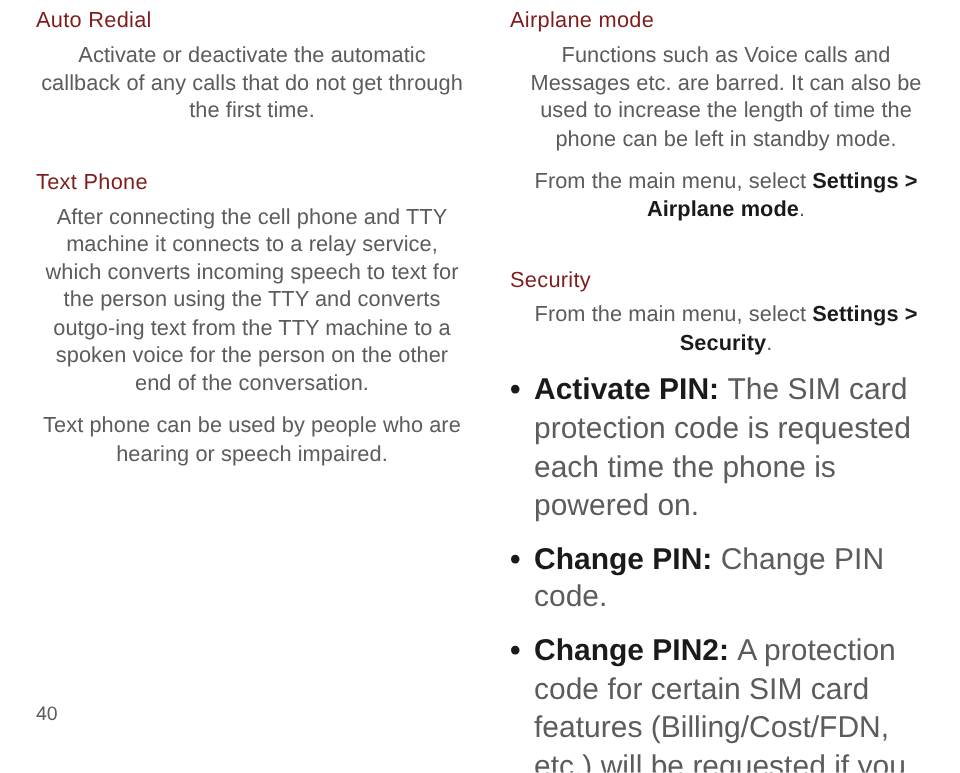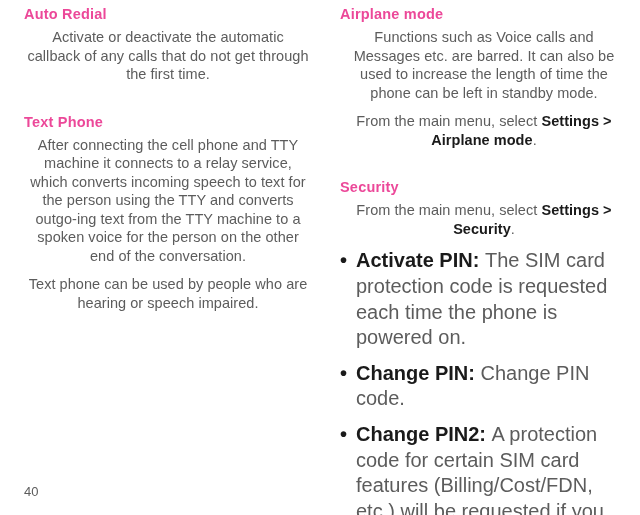--- a/index.html
+++ b/index.html
@@ -15,22 +15,22 @@
   }
   .page {
     display: flex;
     gap: 28px;
     padding: 6px 12px 0 24px;
   }
   .col {
     flex: 1;
   }
   .heading {
-    color: #ec4899;
-    font-weight: 700;
+    color: #7f1d1d;
+    font-weight: 400;
     font-size: 14.5px;
     letter-spacing: 0.2px;
     margin-top: 0;
     margin-bottom: 6px;
   }
   .heading.first { margin-top: 0; }
   .heading.gap { margin-top: 30px; }
   p {
     font-size: 14.5px;
     line-height: 1.28;
@@ -54,21 +54,21 @@
     position: absolute;
     left: 0;
     top: 0;
     font-weight: 700;
     color: #1a1a1a;
   }
   .b { font-weight: 700; color: #1a1a1a; }
   .pagenum {
     position: absolute;
     left: 24px;
-    bottom: 16px;
+    bottom: 32px;
     font-size: 13px;
     color: #5c5c5c;
   }
 </style>
 </head>
 <body>
 
 <div class="page">
   <div class="col">
     <div class="heading first">Auto Redial</div>

